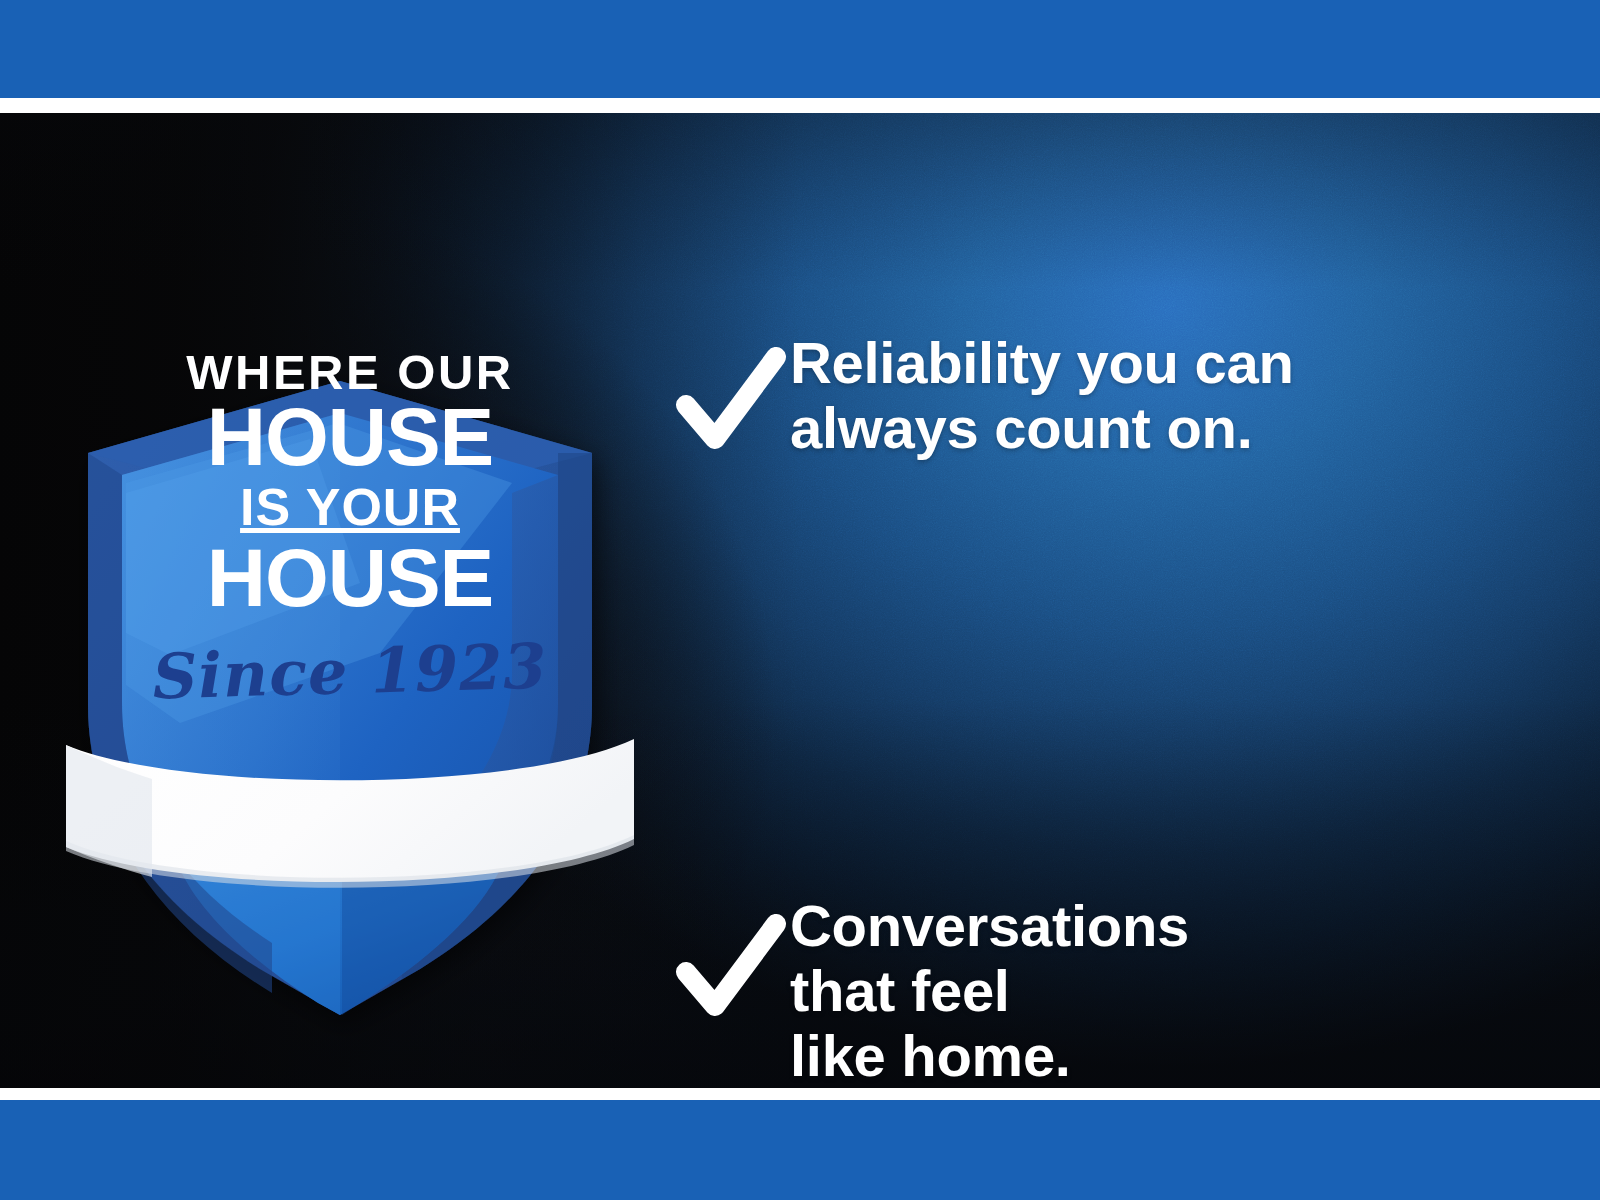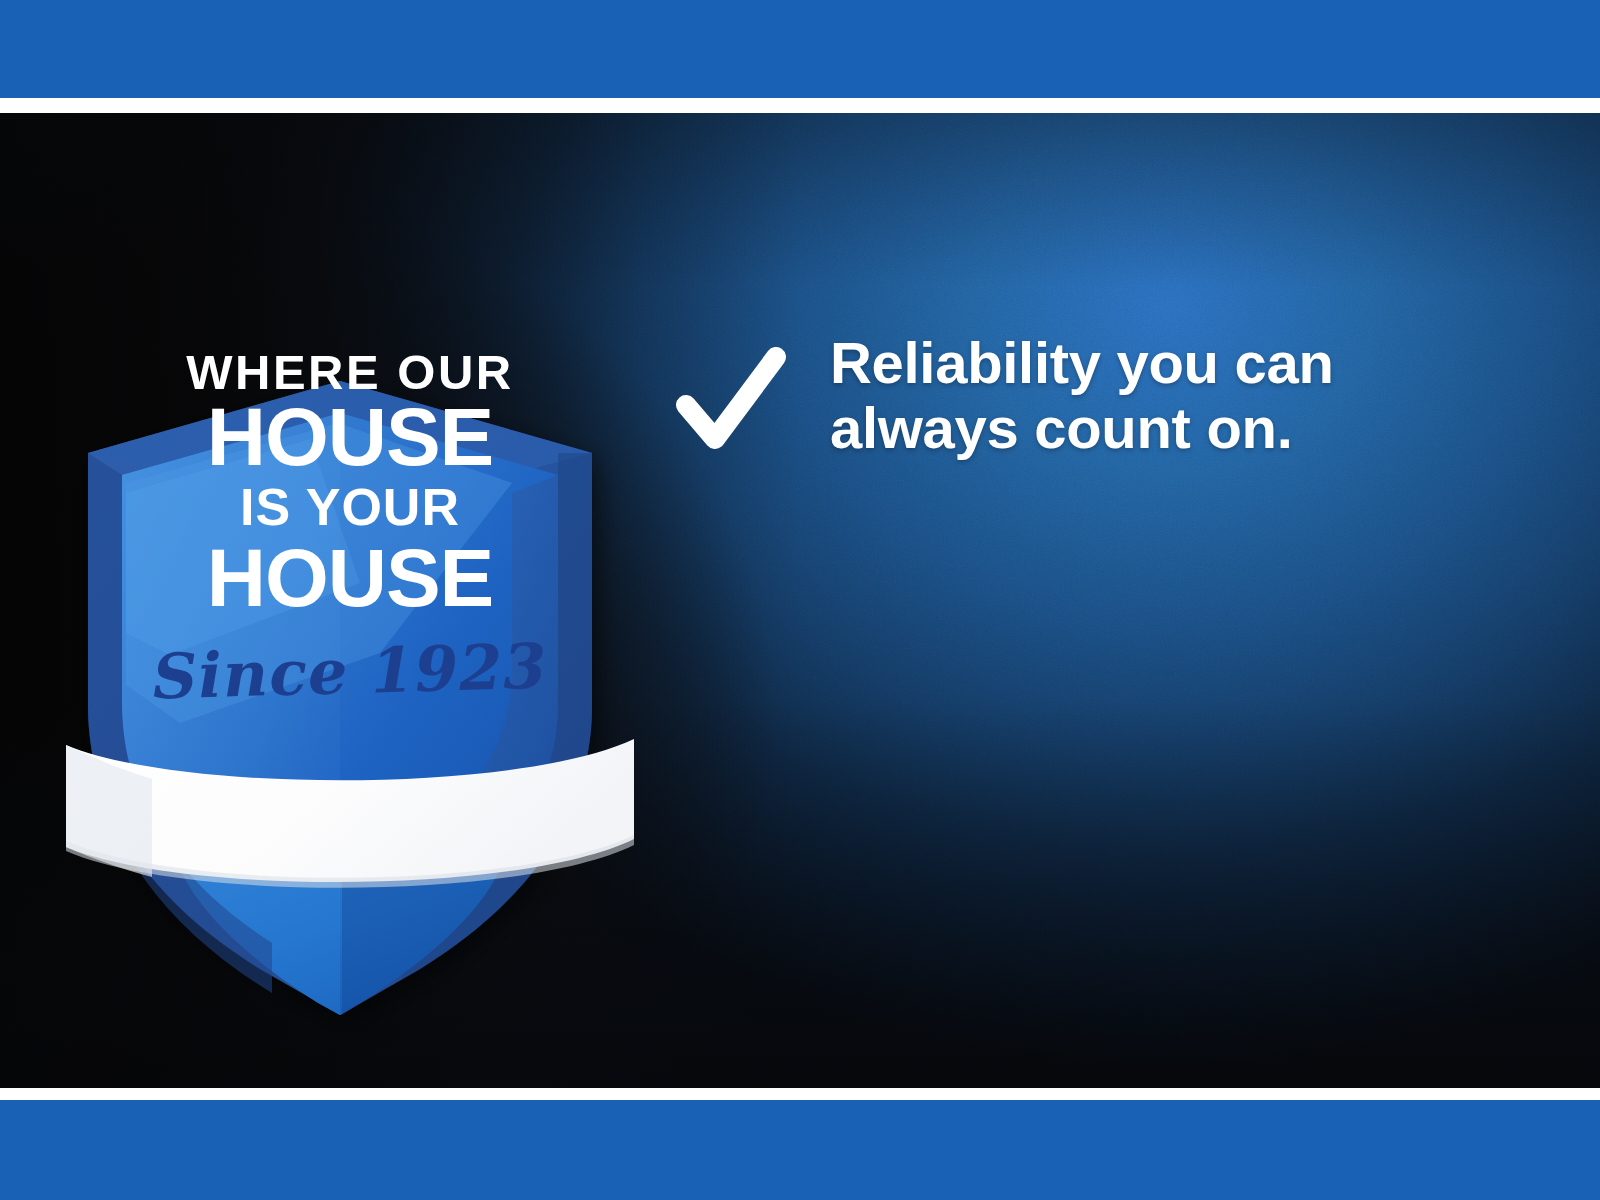--- a/index.html
+++ b/index.html
@@ -78,21 +78,21 @@
     text-align:center;color:#fff;line-height:1;
   }
   .st-house1{
     position:absolute;left:40px;top:143px;width:500px;
     font-size:82px;font-weight:bold;letter-spacing:-1px;
     text-align:center;color:#fff;line-height:1;
   }
   .st-isyour{
     position:absolute;left:40px;top:228px;width:500px;
     font-size:52px;font-weight:bold;letter-spacing:1px;
-    text-align:center;color:#fff;line-height:1;
+    text-align:center;color:#fff;line-height:1;text-decoration:underline;
   }
   .st-house2{
     position:absolute;left:40px;top:284px;width:500px;
     font-size:82px;font-weight:bold;letter-spacing:-1px;
     text-align:center;color:#fff;line-height:1;
   }
   .st-since{
     position:absolute;left:40px;top:388px;width:500px;
     font-size:62px;font-weight:bold;font-style:italic;
     color:#1d3f8f;text-transform:none;
@@ -113,21 +113,21 @@
   .btext{
     color:#ffffff;
     font-family:"Liberation Sans",sans-serif;
     font-weight:bold;
     font-size:58px;
     line-height:1.12;
     letter-spacing:-.3px;
     white-space:pre-line;
     text-shadow:0 2px 5px rgba(0,0,0,.28);
   }
-  #b1{left:10px;top:105px;gap:40px;}
+  #b1{left:10px;top:105px;}
   #b1 .check{padding-top:16px;}
   #b2{left:10px;top:355px;}
   #b2 .check{padding-top:22px;}
   #b3{left:10px;top:668px;}
   #b3 .check{padding-top:20px;}
 </style>
 </head>
 <body>
 
 <div id="poster">
@@ -254,20 +254,30 @@
         <div class="check">
           <svg width="120" height="120" viewBox="0 0 120 120" xmlns="http://www.w3.org/2000/svg">
             <path d="M16 58 L45 92 L106 10" fill="none" stroke="#ffffff" stroke-width="20" stroke-linecap="round" stroke-linejoin="round"></path>
           </svg>
         </div>
         <div class="btext">Reliability you can
 always count on.</div>
       </div>
 
 
+      <div class="bullet" id="b3">
+        <div class="check">
+          <svg width="120" height="120" viewBox="0 0 120 120" xmlns="http://www.w3.org/2000/svg">
+            <path d="M16 58 L45 92 L106 10" fill="none" stroke="#ffffff" stroke-width="20" stroke-linecap="round" stroke-linejoin="round"></path>
+          </svg>
+        </div>
+        <div class="btext">Conversations
+that feel
+like home.</div>
+      </div>
 
     </div>
   </div>
 
   <div class="whitegap bottom" style="background: rgb(255, 255, 255);"></div>
   <div class="brandbar bottom" style="background: rgb(25, 97, 181);"></div>
 
 </div>
 
 </body></html>

